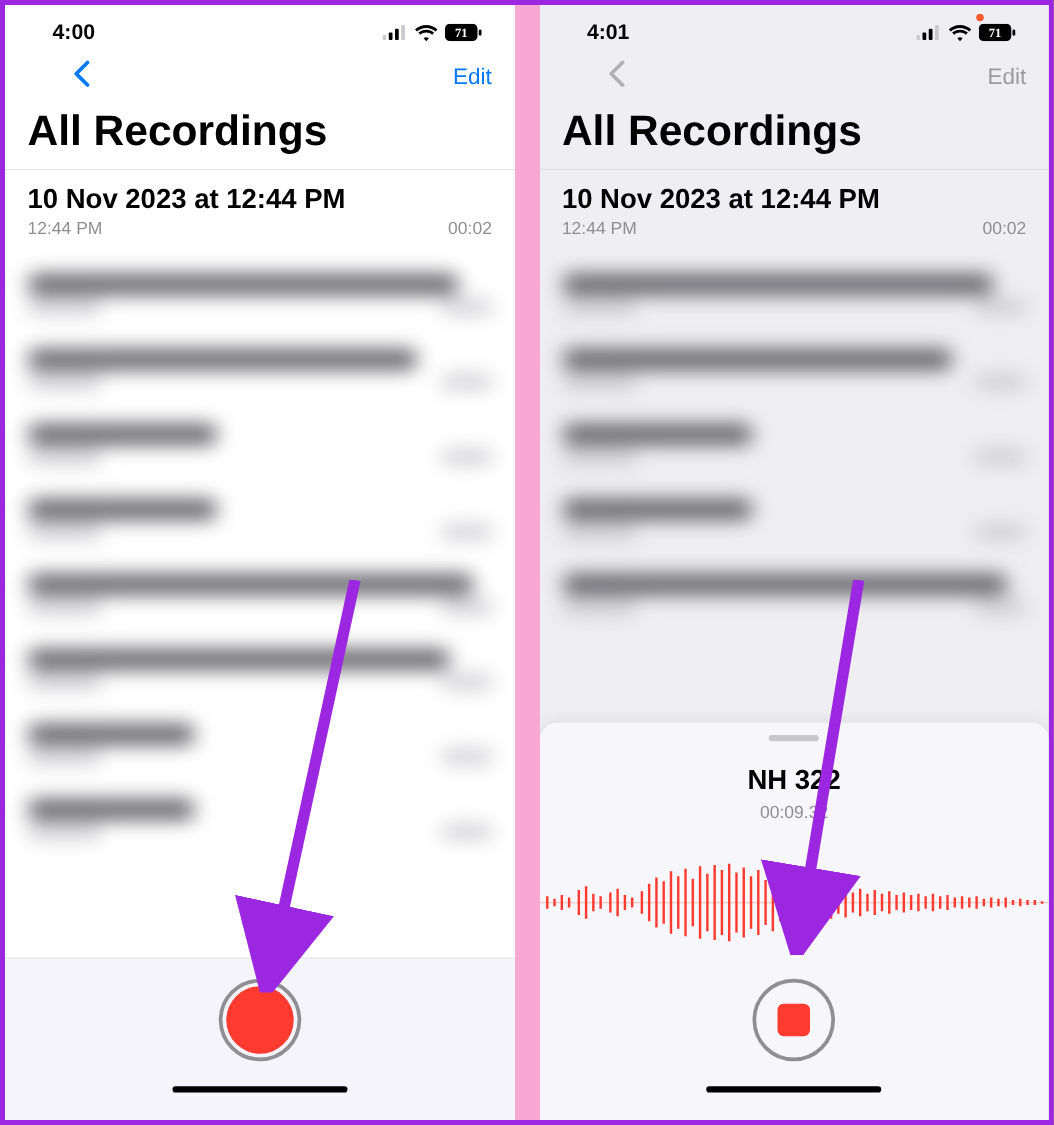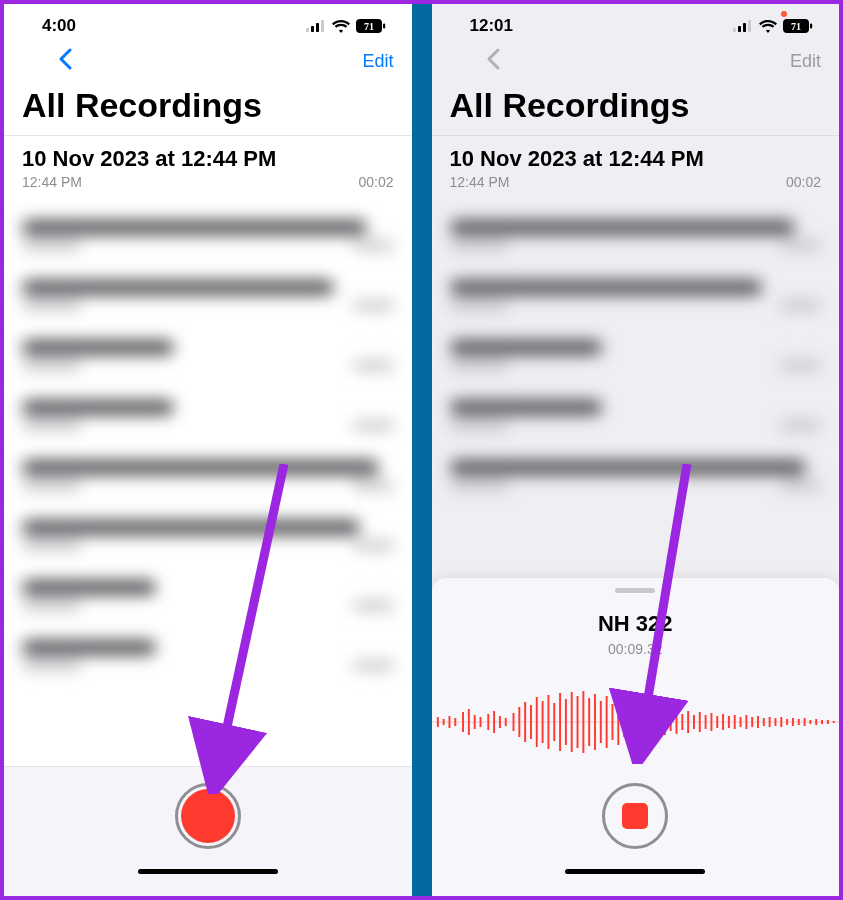--- a/index.html
+++ b/index.html
@@ -9,21 +9,21 @@
     width: 843px;
     height: 900px;
     overflow: hidden;
     position: relative;
   }
   .container {
     display: flex;
     width: 843px;
     height: 900px;
     border: 4px solid #9C27E0;
-    background: #0369a1;
+    background: #f9a8d4;
     gap: 20px;
   }
   .phone {
     flex: 1;
     background: #fff;
     position: relative;
     overflow: hidden;
     display: flex;
     flex-direction: column;
   }
@@ -258,21 +258,21 @@
           <marker id="ah1" viewBox="0 0 12 12" refX="6" refY="6" markerWidth="9" markerHeight="9" orient="auto">
             <path d="M0 0 L12 6 L0 12 z" fill="#9C27E0"></path>
           </marker>
         </defs>
       <line x1="110" y1="0" x2="45" y2="300" stroke="#9C27E0" stroke-width="9" marker-end="url(#ah1)"></line>
     </svg>
   </div>
 
   <div class="phone right">
     <div class="status-bar">
-      <span>12:01</span>
+      <span>4:01</span>
       <span class="status-icons">
         <span class="rec-dot"></span>
         <svg width="20" height="12" viewBox="0 0 20 12">
             <rect x="0" y="8" width="3" height="4" rx="0.8" fill="#c9c9ce"></rect>
             <rect x="5" y="6" width="3" height="6" rx="0.8" fill="#000"></rect>
             <rect x="10" y="3" width="3" height="9" rx="0.8" fill="#000"></rect>
             <rect x="15" y="0" width="3" height="12" rx="0.8" fill="#c9c9ce"></rect>
           </svg>
         <svg width="18" height="13" viewBox="0 0 18 13">
             <path d="M9 2.3c-2.8 0-5.4 1.1-7.4 2.9L0 3.5C2.4 1.3 5.6 0 9 0s6.6 1.3 9 3.5l-1.6 1.7C14.4 3.4 11.8 2.3 9 2.3zm0 3.7c-1.8 0-3.4.7-4.7 1.8L2.7 6C4.4 4.5 6.6 3.7 9 3.7s4.6.8 6.3 2.3l-1.6 1.8C12.4 6.7 10.8 6 9 6zm0 3.7c-.8 0-1.6.3-2.1.9L9 13l2.1-2.4c-.5-.6-1.3-.9-2.1-.9z" fill="#000"></path>

